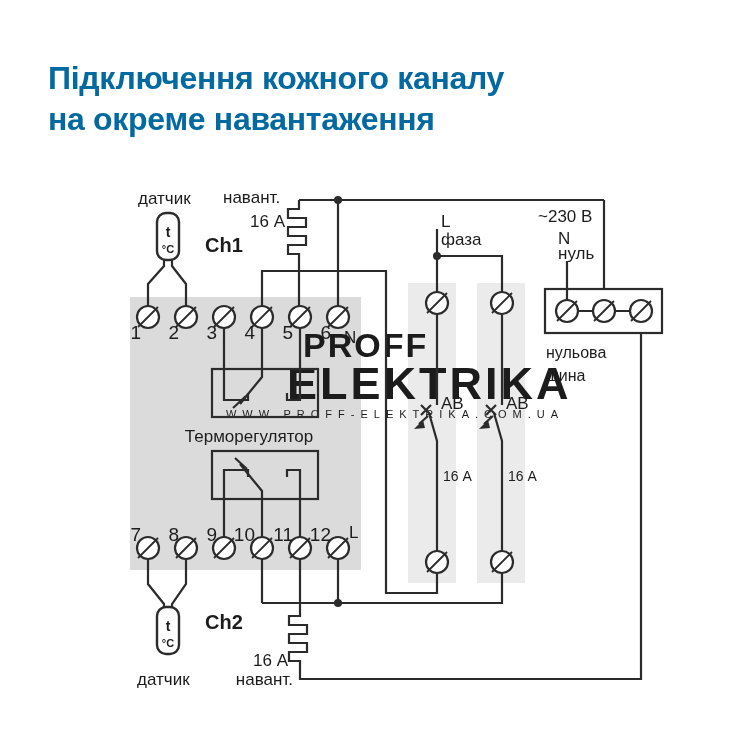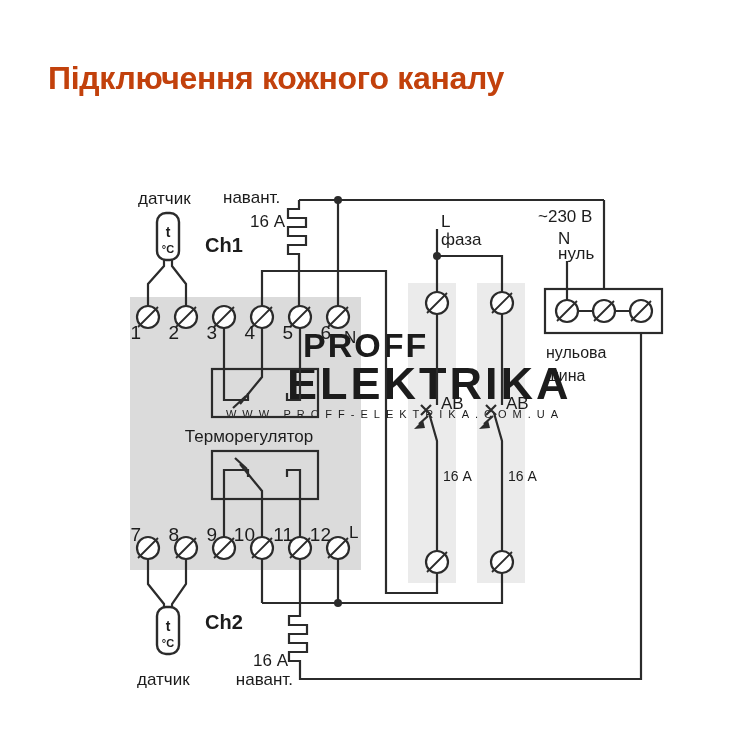--- a/index.html
+++ b/index.html
@@ -1,31 +1,32 @@
 <!DOCTYPE html>
 <html><head>
 <meta charset="utf-8">
 <style>
   html,body{margin:0;padding:0;background:#fff;}
   .stage{position:relative;width:750px;height:750px;background:#fff;overflow:hidden;
          font-family:"Liberation Sans",sans-serif;}
   .title{position:absolute;left:48px;top:58px;font-size:32px;line-height:41px;
-         font-weight:700;color:#c2410c;letter-spacing:-0.3px;}
+         font-weight:700;color:#0369a1;letter-spacing:-0.3px;}
   .title span{display:block;}
   svg{position:absolute;left:0;top:0;}
   svg text{font-family:"Liberation Sans",sans-serif;fill:#1c1c1c;}
   .wm{font-weight:700;}
 </style>
 </head>
 <body>
 
 <div class="stage">
 
   <div class="title">
     <span>Підключення кожного каналу</span>
+    <span>на окреме навантаження</span>
   </div>
 
   <svg width="750" height="750" viewBox="0 0 750 750">
 
     <rect x="130" y="297" width="231" height="273" fill="#dbdbdb"></rect>
     <rect x="408" y="283" width="48" height="300" fill="#ebebeb"></rect>
     <rect x="477" y="283" width="48" height="300" fill="#ebebeb"></rect>
 
     <g>
       <text class="wm" x="303" y="357" font-size="34" letter-spacing="2" fill="#e6e6e6">PROFF</text>

